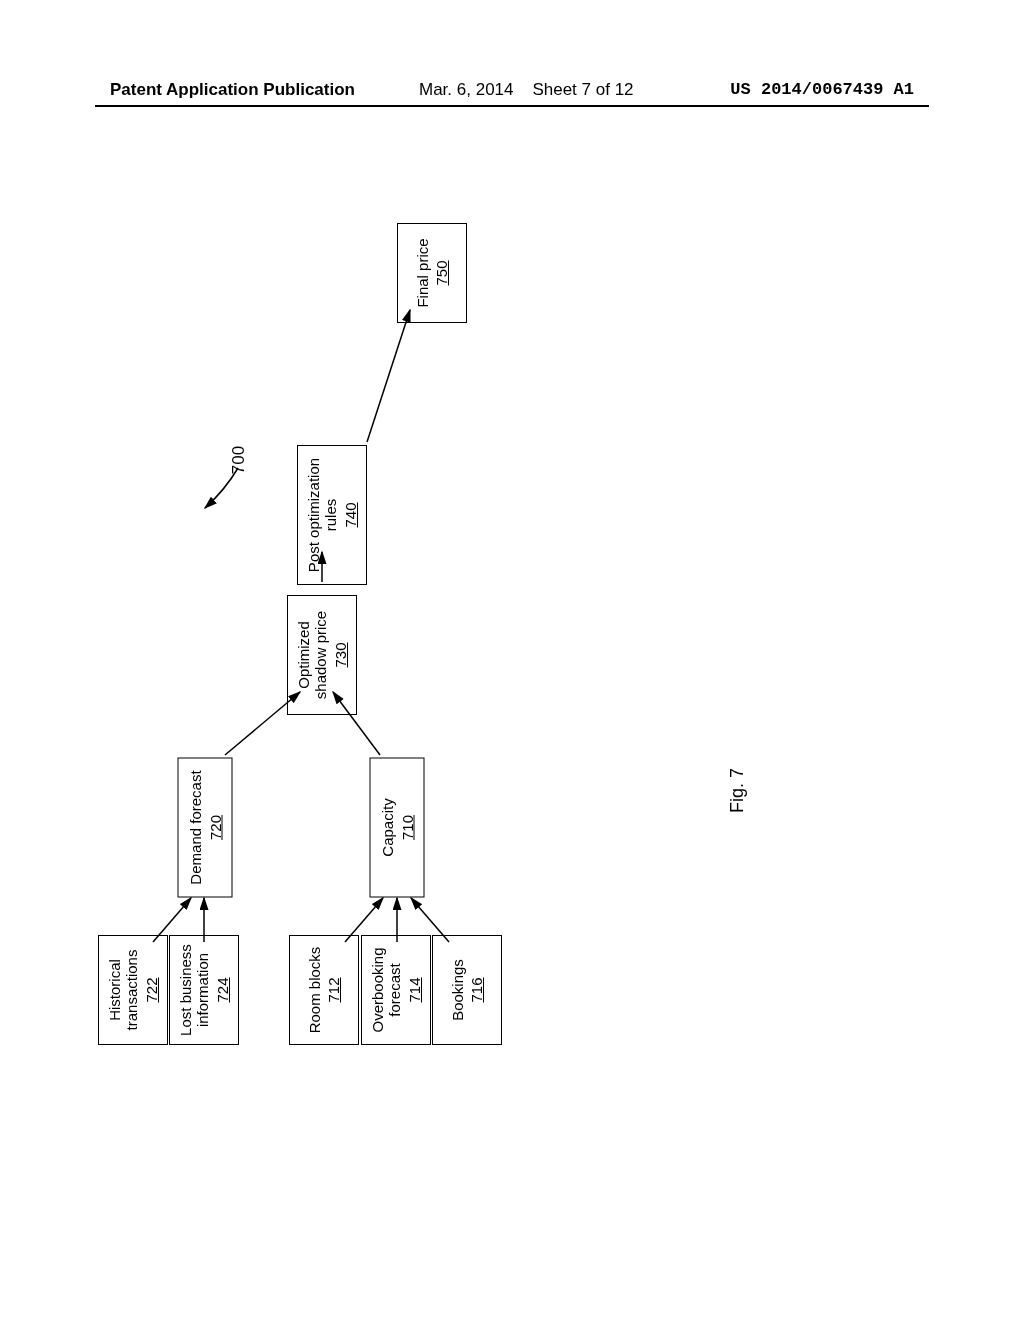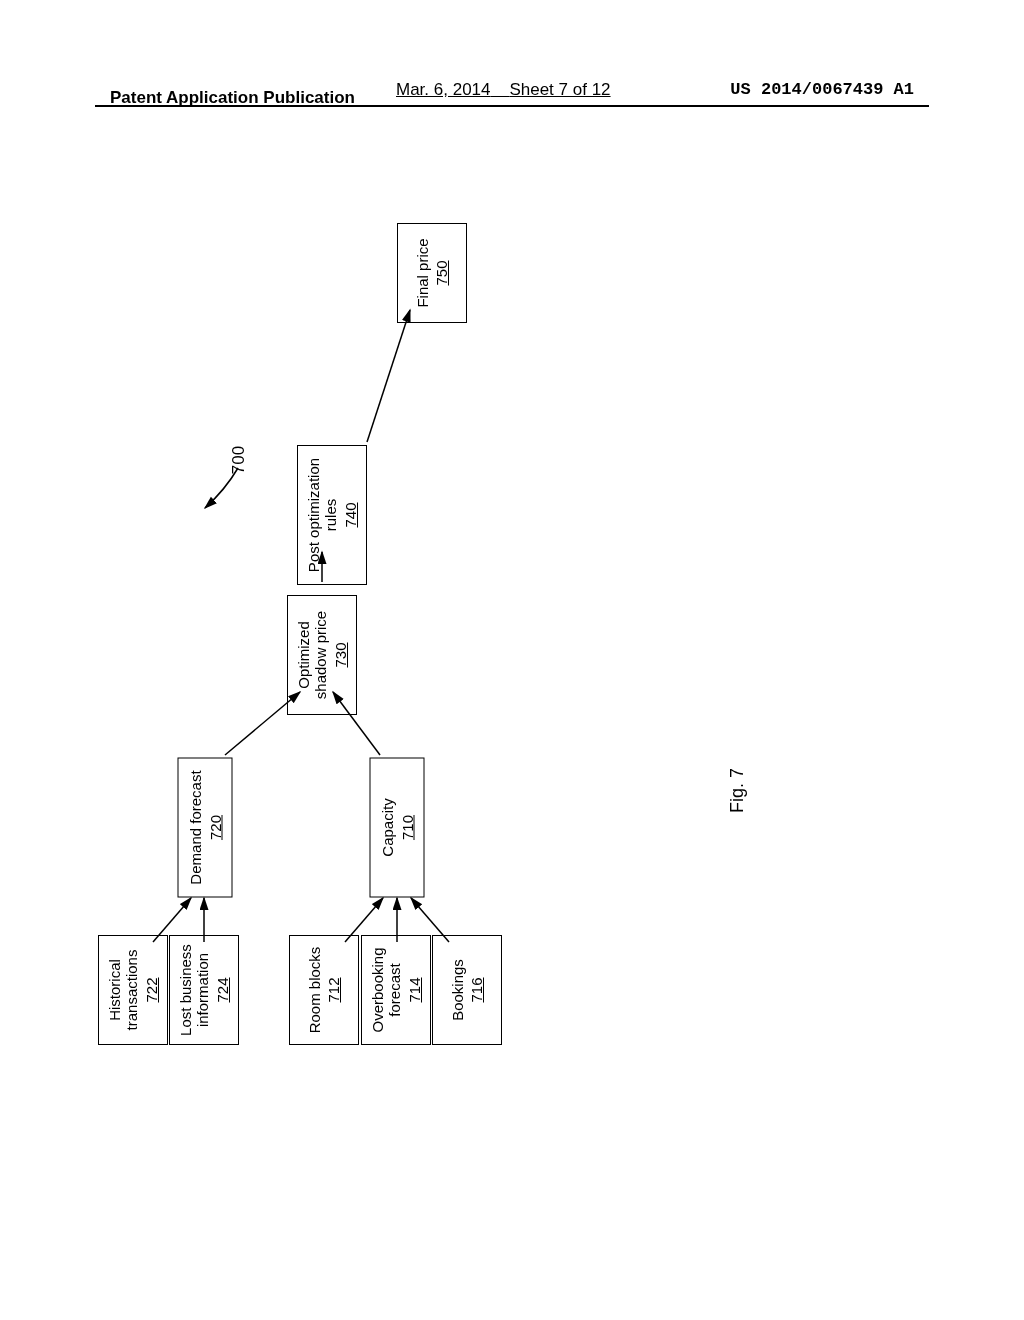--- a/index.html
+++ b/index.html
@@ -11,22 +11,22 @@
     position: relative;
     color: #000;
   }
   .header {
     position: absolute;
     top: 80px;
     left: 0;
     width: 1024px;
     font-size: 17px;
   }
-  .header-left { position: absolute; left: 110px; font-weight: bold; margin-top: 8px; }
-  .header-mid { position: absolute; left: 396px; text-decoration: underline; }
+  .header-left { position: absolute; left: 110px; font-weight: bold; }
+  .header-mid { position: absolute; left: 419px; }
   .header-right { position: absolute; right: 110px; font-weight: bold; font-family: Liberation Mono, monospace; }
   .header-rule {
     position: absolute;
     top: 105px;
     left: 95px;
     width: 834px;
     height: 2px;
     background: #000;
   }
 

